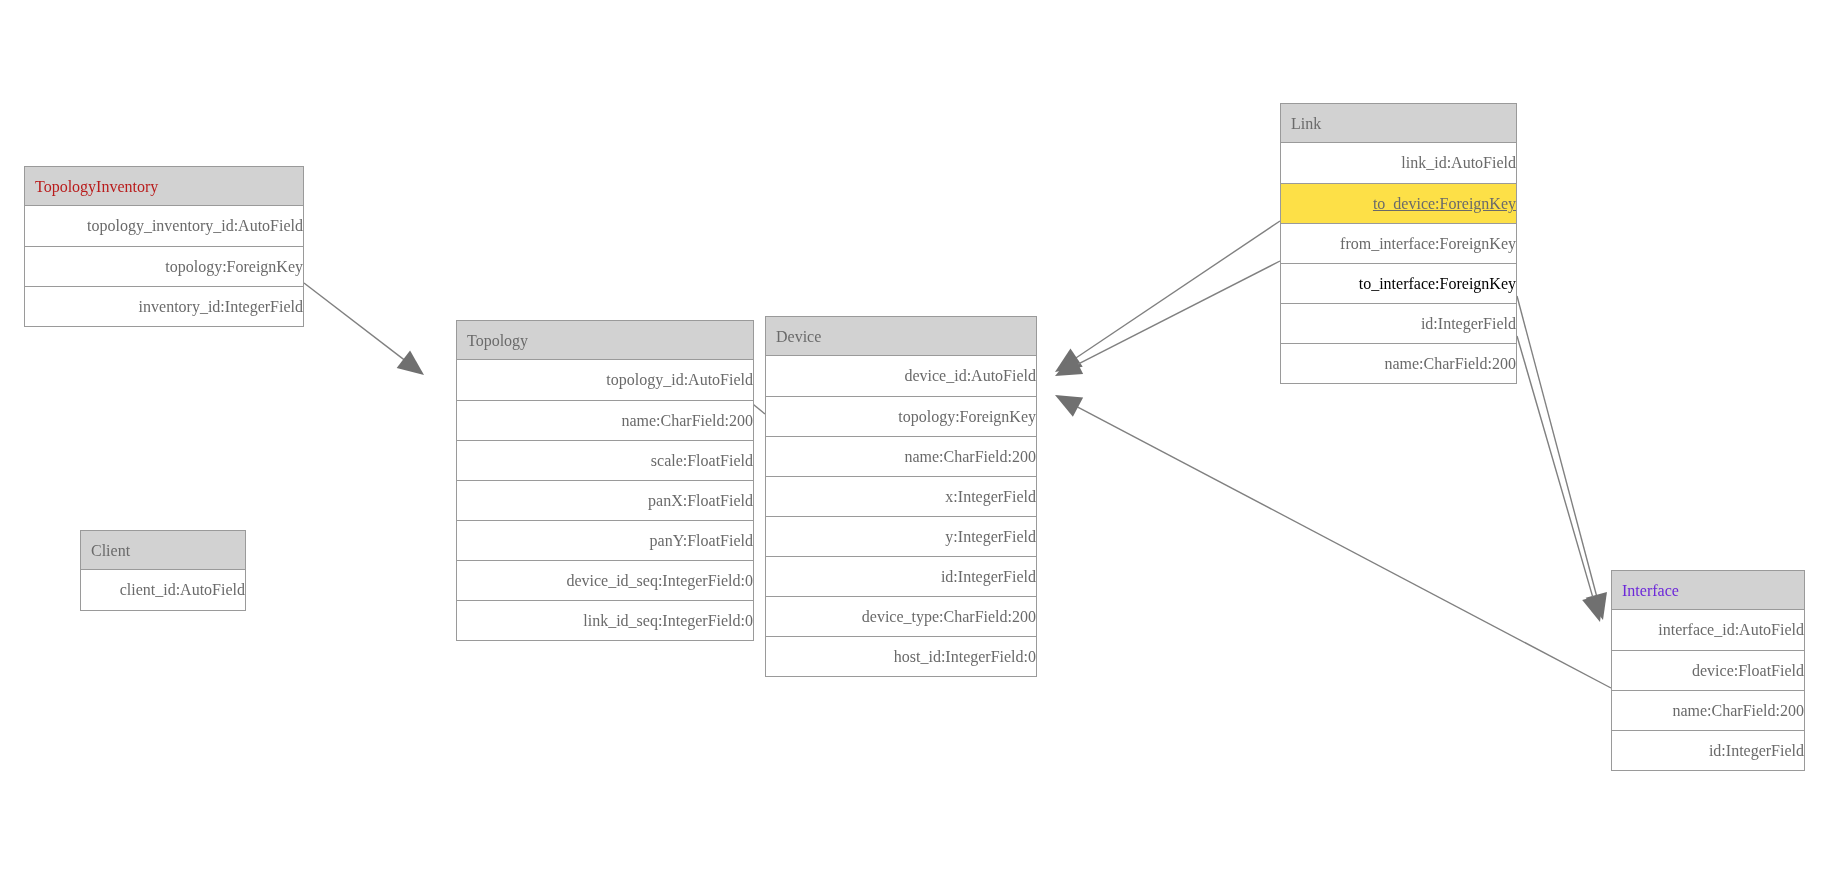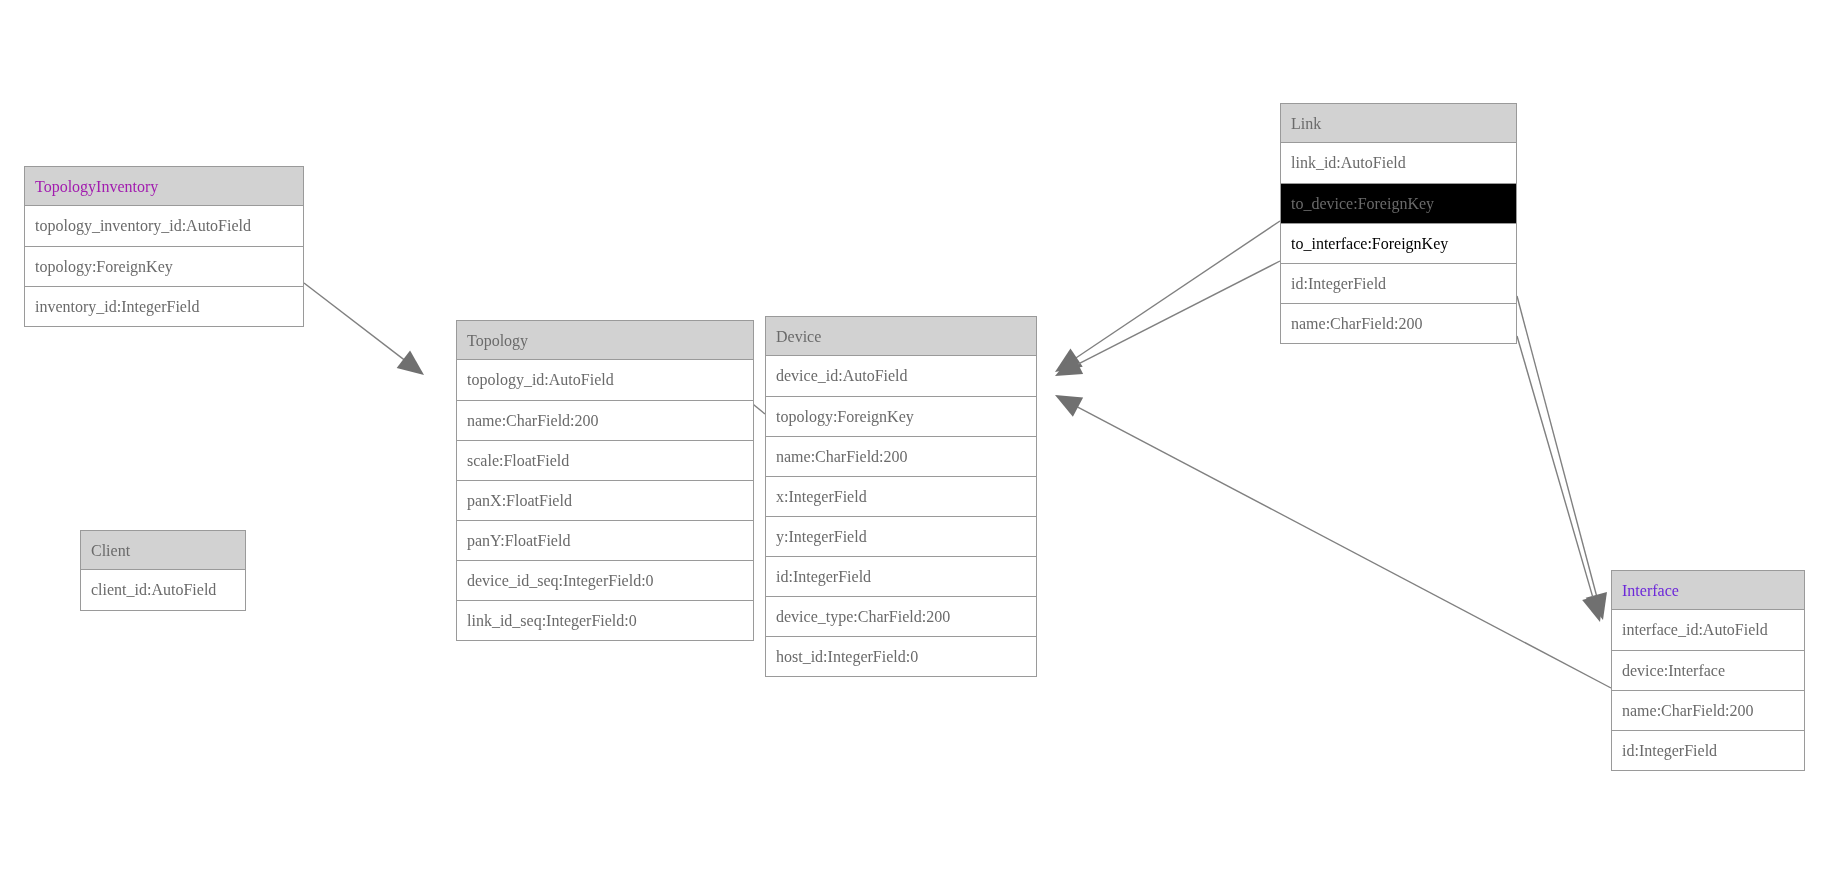--- a/index.html
+++ b/index.html
@@ -53,20 +53,21 @@
     border-top: 1px solid #9a9a9a;
     white-space: nowrap;
     overflow: hidden;
     background: #ffffff;
   }
   .entity-field:first-child {
     border-top: none;
   }
   .entity-body {
     box-sizing: border-box;
+    text-align: right;
   }
 </style>
 </head>
 <body>
 
 <div id="canvas">
 
   <svg id="edge-layer" viewBox="0 0 1824 874" xmlns="http://www.w3.org/2000/svg">
       <g>
         <polyline points="304,283 406.54066005157785,361.614506039543" fill="none" stroke="#808080" stroke-width="1.4"></polyline>
@@ -93,21 +94,21 @@
         <polygon points="0,0 -26,-11 -26,11" fill="#707070" transform="translate(1603,620) rotate(75.13464249226027)"></polygon>
       </g>
       <g>
         <polyline points="1517,336 1593.8683735633947,600.8717450497699" fill="none" stroke="#808080" stroke-width="1.4"></polyline>
         <polygon points="0,0 -26,-11 -26,11" fill="#707070" transform="translate(1600,622) rotate(73.81675398216025)"></polygon>
       </g>
     </svg>
 
   <div id="entity-layer">
       <div class="entity" style="left: 24px; top: 166px; width: 280px; border-color: rgb(154, 154, 154);">
-        <div class="entity-header" style="background: rgb(210, 210, 210); color: #a21caf; border-bottom-color: rgb(154, 154, 154);">TopologyInventory</div>
+        <div class="entity-header" style="background: rgb(210, 210, 210); color: #b91c1c; border-bottom-color: rgb(154, 154, 154);">TopologyInventory</div>
         <div class="entity-body">
           <div class="entity-field" style="color: rgb(106, 106, 106); border-top-color: rgb(154, 154, 154); background: rgb(255, 255, 255);">topology_inventory_id:AutoField</div>
           <div class="entity-field" style="color: rgb(106, 106, 106); border-top-color: rgb(154, 154, 154); background: rgb(255, 255, 255);">topology:ForeignKey</div>
           <div class="entity-field" style="color: rgb(106, 106, 106); border-top-color: rgb(154, 154, 154); background: rgb(255, 255, 255);">inventory_id:IntegerField</div>
         </div>
       </div>
       <div class="entity" style="left: 456px; top: 320px; width: 298px; border-color: rgb(154, 154, 154);">
         <div class="entity-header" style="background: rgb(210, 210, 210); color: rgb(106, 106, 106); border-bottom-color: rgb(154, 154, 154);">Topology</div>
         <div class="entity-body">
           <div class="entity-field" style="color: rgb(106, 106, 106); border-top-color: rgb(154, 154, 154); background: rgb(255, 255, 255);">topology_id:AutoField</div>
@@ -129,31 +130,32 @@
           <div class="entity-field" style="color: rgb(106, 106, 106); border-top-color: rgb(154, 154, 154); background: rgb(255, 255, 255);">y:IntegerField</div>
           <div class="entity-field" style="color: rgb(106, 106, 106); border-top-color: rgb(154, 154, 154); background: rgb(255, 255, 255);">id:IntegerField</div>
           <div class="entity-field" style="color: rgb(106, 106, 106); border-top-color: rgb(154, 154, 154); background: rgb(255, 255, 255);">device_type:CharField:200</div>
           <div class="entity-field" style="color: rgb(106, 106, 106); border-top-color: rgb(154, 154, 154); background: rgb(255, 255, 255);">host_id:IntegerField:0</div>
         </div>
       </div>
       <div class="entity" style="left: 1280px; top: 103px; width: 237px; border-color: rgb(154, 154, 154);">
         <div class="entity-header" style="background: rgb(210, 210, 210); color: rgb(106, 106, 106); border-bottom-color: rgb(154, 154, 154);">Link</div>
         <div class="entity-body">
           <div class="entity-field" style="color: rgb(106, 106, 106); border-top-color: rgb(154, 154, 154); background: rgb(255, 255, 255);">link_id:AutoField</div>
-          <div class="entity-field" style="color: rgb(106, 106, 106); border-top-color: rgb(154, 154, 154); background: #000000;">to_device:ForeignKey</div>
+          <div class="entity-field" style="color: rgb(106, 106, 106); border-top-color: rgb(154, 154, 154); background: #fde047; text-decoration: underline;">to_device:ForeignKey</div>
+          <div class="entity-field" style="color: rgb(106, 106, 106); border-top-color: rgb(154, 154, 154); background: rgb(255, 255, 255);">from_interface:ForeignKey</div>
           <div class="entity-field" style="color: #000000; border-top-color: rgb(154, 154, 154); background: rgb(255, 255, 255);">to_interface:ForeignKey</div>
           <div class="entity-field" style="color: rgb(106, 106, 106); border-top-color: rgb(154, 154, 154); background: rgb(255, 255, 255);">id:IntegerField</div>
           <div class="entity-field" style="color: rgb(106, 106, 106); border-top-color: rgb(154, 154, 154); background: rgb(255, 255, 255);">name:CharField:200</div>
         </div>
       </div>
       <div class="entity" style="left: 1611px; top: 570px; width: 194px; border-color: rgb(154, 154, 154);">
         <div class="entity-header" style="background: rgb(210, 210, 210); color: #6d28d9; border-bottom-color: rgb(154, 154, 154);">Interface</div>
         <div class="entity-body">
           <div class="entity-field" style="color: rgb(106, 106, 106); border-top-color: rgb(154, 154, 154); background: rgb(255, 255, 255);">interface_id:AutoField</div>
-          <div class="entity-field" style="color: rgb(106, 106, 106); border-top-color: rgb(154, 154, 154); background: rgb(255, 255, 255);">device:Interface</div>
+          <div class="entity-field" style="color: rgb(106, 106, 106); border-top-color: rgb(154, 154, 154); background: rgb(255, 255, 255);">device:FloatField</div>
           <div class="entity-field" style="color: rgb(106, 106, 106); border-top-color: rgb(154, 154, 154); background: rgb(255, 255, 255);">name:CharField:200</div>
           <div class="entity-field" style="color: rgb(106, 106, 106); border-top-color: rgb(154, 154, 154); background: rgb(255, 255, 255);">id:IntegerField</div>
         </div>
       </div>
       <div class="entity" style="left: 80px; top: 530px; width: 166px; border-color: rgb(154, 154, 154);">
         <div class="entity-header" style="background: rgb(210, 210, 210); color: rgb(106, 106, 106); border-bottom-color: rgb(154, 154, 154);">Client</div>
         <div class="entity-body">
           <div class="entity-field" style="color: rgb(106, 106, 106); border-top-color: rgb(154, 154, 154); background: rgb(255, 255, 255);">client_id:AutoField</div>
         </div>
       </div>

